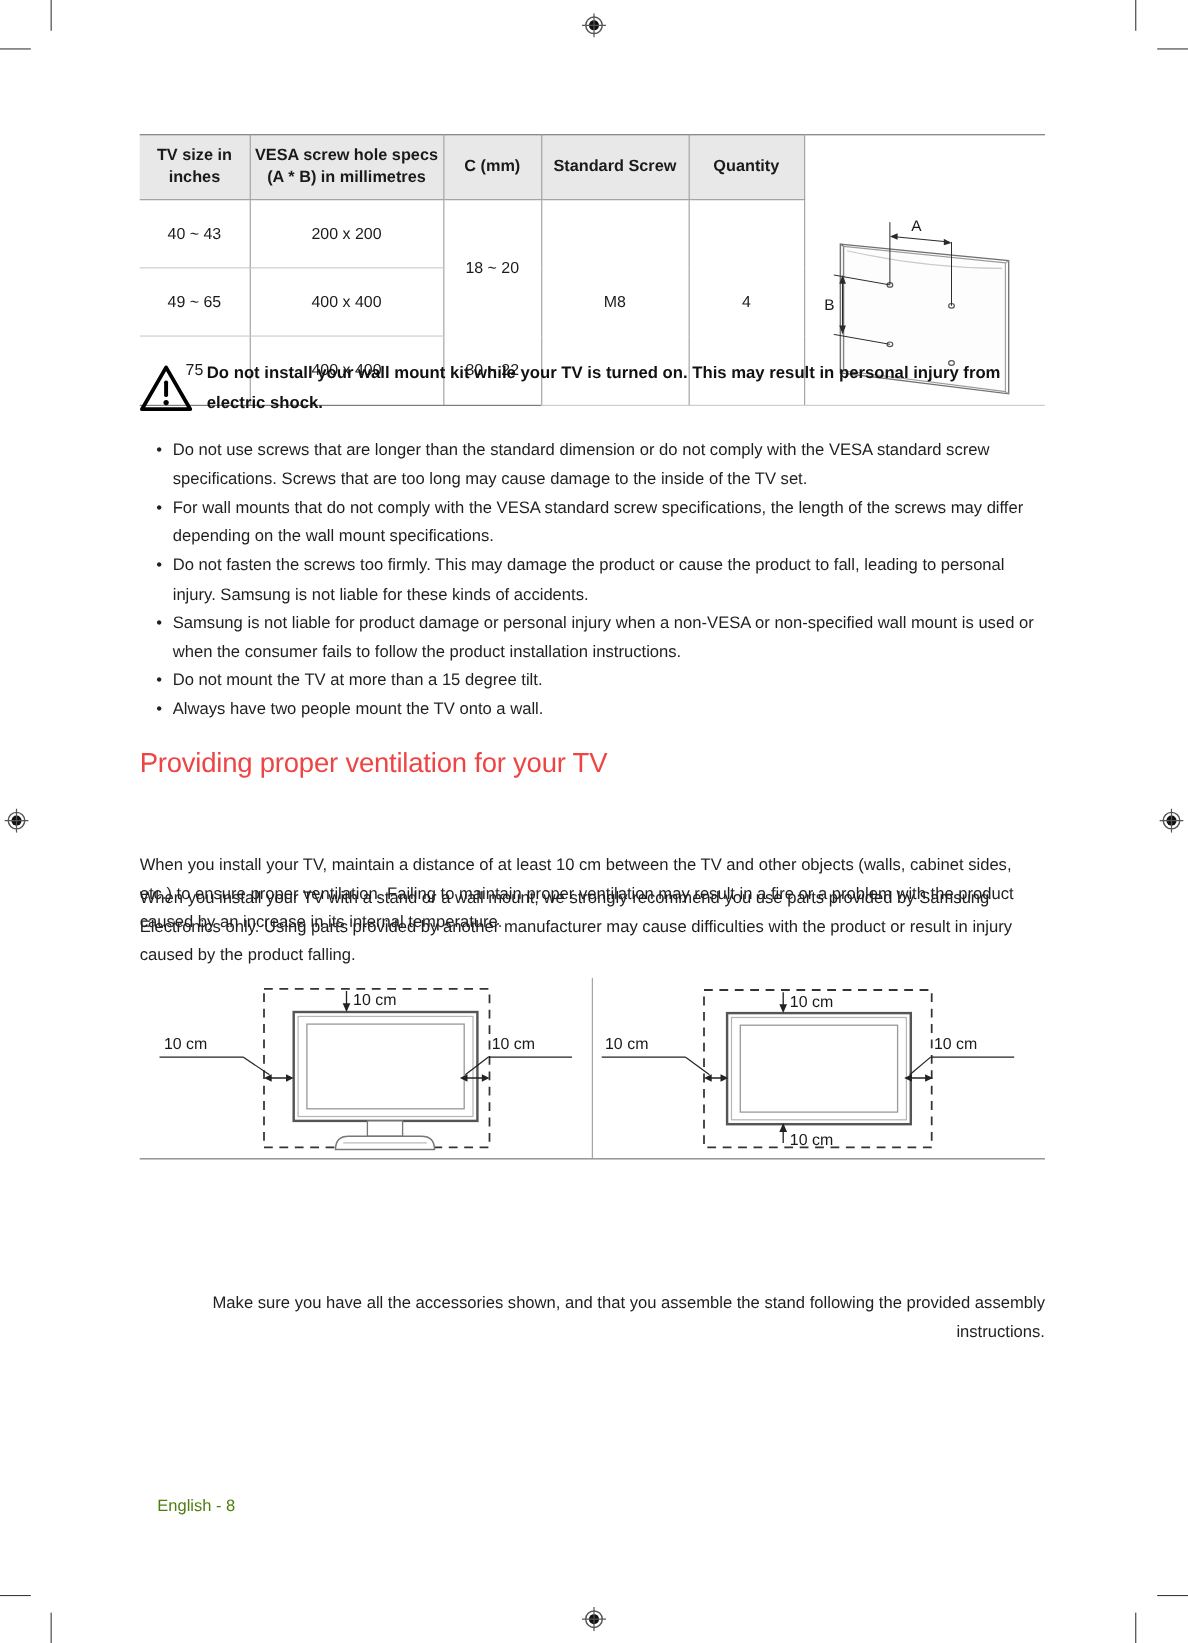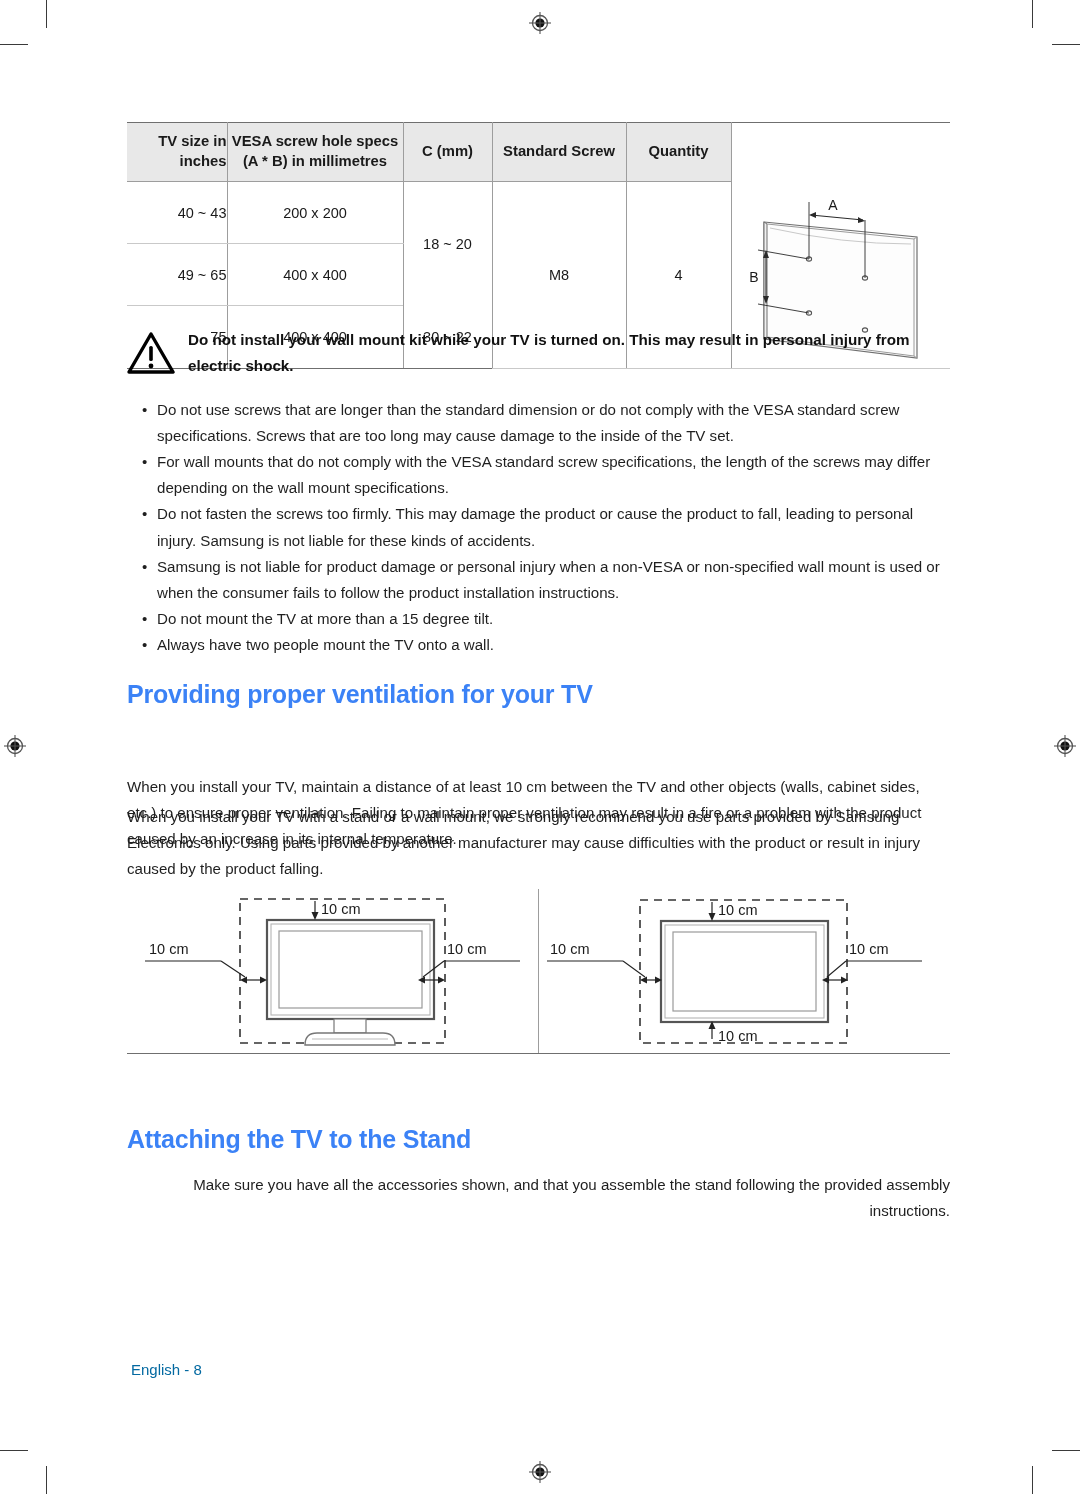--- a/index.html
+++ b/index.html
@@ -72,21 +72,21 @@
     border-top: 1.6px solid #6f6f6f;
     border-bottom: 1px solid #9d9d9d;
   }
   .spec-table tbody td {
     height: 41px;
     border-bottom: 1px solid #c9c9c9;
   }
   .spec-table tbody tr:last-child td {
     border-bottom: 1.6px solid #6f6f6f;
   }
-  .spec-table th.first, .spec-table td.first { border-left: none; text-align: right; }
+  .spec-table th.first, .spec-table td.first { border-left: none; }
   .no-bb { border-bottom: none !important; }
   .diagram-cell {
     border-left: 1px solid #9d9d9d !important;
     border-right: none !important;
     border-bottom: 1.6px solid #6f6f6f;
     padding: 0;
   }
   .diagram-cell.hdr {
     background: #ffffff !important;
     border-bottom: none !important;
@@ -135,23 +135,23 @@
     left: 15px;
     top: 0;
   }
 
   
   h2.section-title {
     position: absolute;
     left: 0;
     margin: 0;
     font-size: 25px;
-    font-weight: bold;
+    font-weight: normal;
     letter-spacing: -0.2px;
-    color: #3b82f6;
+    color: #ef4444;
   }
   p.body-par {
     position: absolute;
     left: 0;
     width: 823px;
     margin: 0;
     font-size: 15.1px;
     line-height: 1.73;
     color: #1f1f1f;
   }
@@ -179,24 +179,24 @@
     height: 164px;
     padding: 0;
     border-bottom: 1.6px solid #6f6f6f;
     vertical-align: middle;
   }
   .vent-table td.sep { border-left: 1px solid #9d9d9d; }
 
   
   .footer {
     position: absolute;
-    left: 4px;
+    left: 16px;
     top: 1361px;
     font-size: 15px;
-    color: #0369a1;
+    color: #4d7c0f;
   }
 
   .dgm { display: block; }
 </style>
 </head>
 <body>
 
 <div class="crop-v" style="left:46px; top:0; height:28px;"></div>
 <div class="crop-h" style="left:0; top:44px; width:28px;"></div>
 <div class="crop-v" style="left:1032px; top:0; height:28px;"></div>
@@ -413,18 +413,17 @@
           <line x1="307" y1="72" x2="288" y2="88" stroke="#222" stroke-width="1.1"></line>
           <line x1="286" y1="91" x2="306" y2="91" stroke="#222" stroke-width="1.2"></line>
           <polygon points="283,91 290,87.5 290,94.5" fill="#222"></polygon>
           <polygon points="309,91 302,87.5 302,94.5" fill="#222"></polygon>
         </svg>
       </td>
     </tr>
   </tbody>
     </table>
 
-  <h2 class="section-title" style="top:1125px;">Attaching the TV to the Stand</h2>
   <p class="body-par" style="top:1172px;text-align:right;">Make sure you have all the accessories shown, and that you assemble the stand following the provided assembly instructions.</p>
 
   <div class="footer">English - 8</div>
 
 </div>
 
 </body></html>

